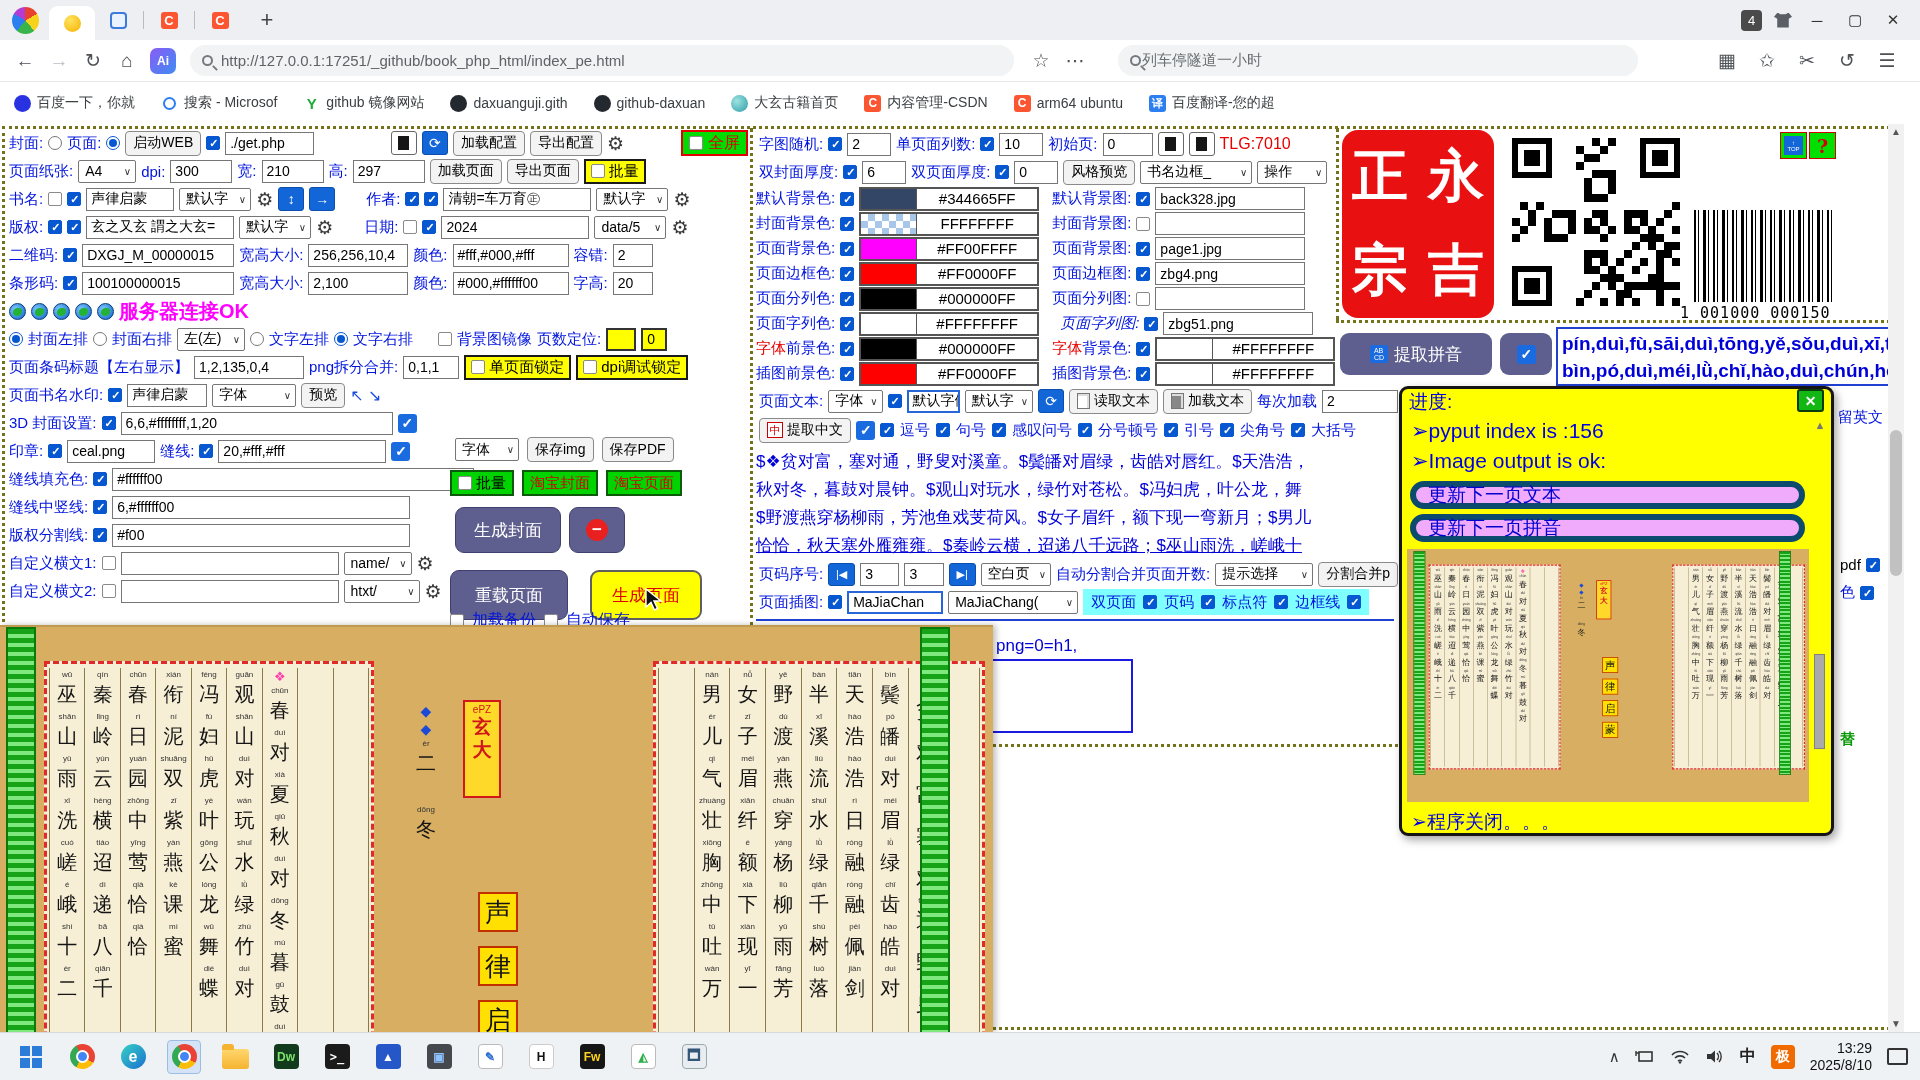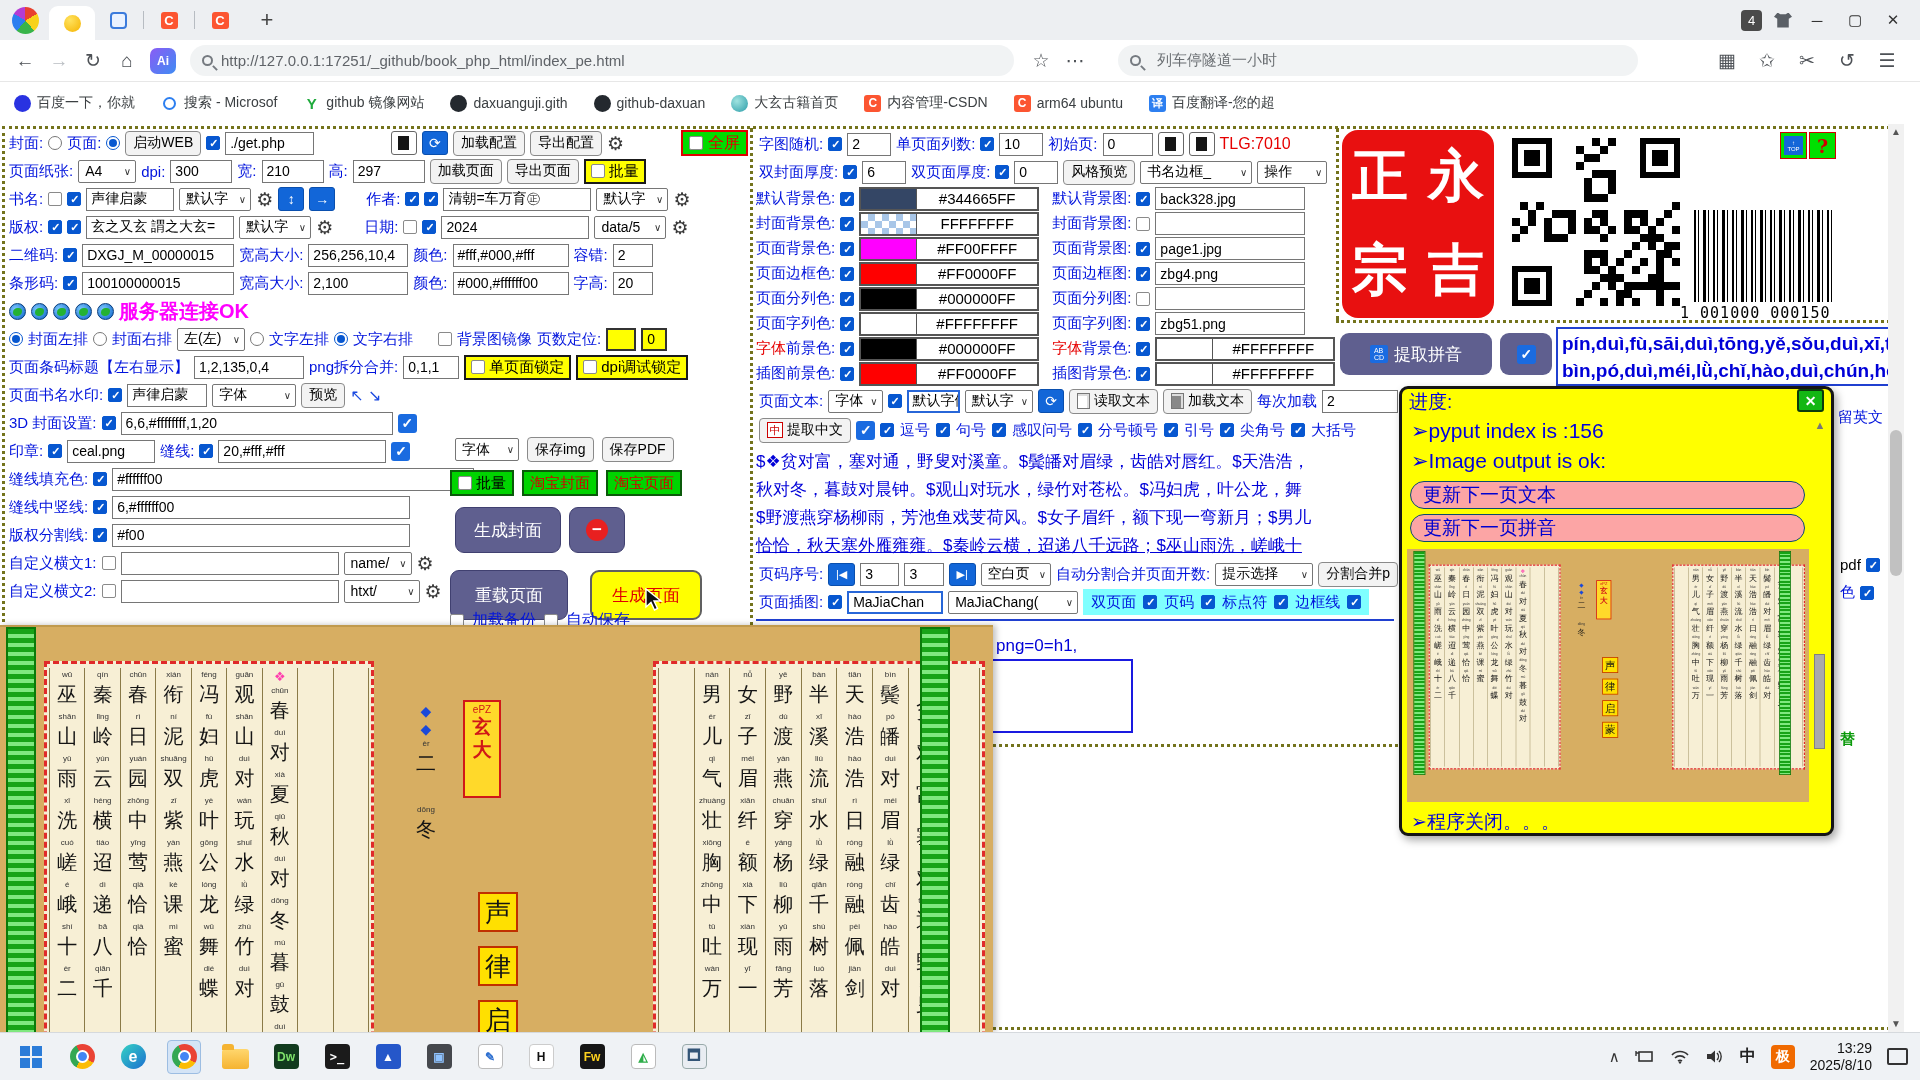--- a/index.html
+++ b/index.html
@@ -19,21 +19,21 @@
 .winctl{margin-left:auto;display:flex;align-items:center;gap:12px;padding-right:14px}
 .badge4{width:21px;height:21px;background:#4a4a4a;color:#fff;border-radius:4px;font-size:13px;display:flex;align-items:center;justify-content:center}
 .shirt{width:18px;height:15px;background:#5a5f66;clip-path:polygon(20% 0,35% 12%,65% 12%,80% 0,100% 28%,82% 42%,82% 100%,18% 100%,18% 42%,0 28%)}
 .wbtn{font-size:15px;color:#333;width:26px;text-align:center}
 .navbar{position:absolute;top:40px;left:0;width:1920px;height:42px;background:#fff;display:flex;align-items:center;border-bottom:1px solid #e7e7e7}
 .nico{font-size:19px;color:#4d5156;width:34px;text-align:center}
 .nico.dim{color:#b9bdc2}
 .ailogo{width:26px;height:26px;border-radius:7px;background:linear-gradient(135deg,#8a5cf5,#3f8cf3);color:#fff;font-size:12px;font-weight:bold;display:flex;align-items:center;justify-content:center;margin:0 6px}
 .urlbox{width:824px;height:31px;background:#f1f3f4;border-radius:16px;display:flex;align-items:center;padding:0 12px;margin-left:8px;font-size:15px;color:#202124;gap:8px}
 .urlbox .q{color:#5f6368}
-.searchbox{width:520px;height:31px;background:#f1f3f4;border-radius:16px;display:flex;align-items:center;padding:0 12px;margin-left:26px;font-size:15px;color:#6b6f73;gap:16px}
+.searchbox{width:520px;height:31px;background:#f1f3f4;border-radius:16px;display:flex;align-items:center;padding:0 12px;margin-left:26px;font-size:15px;color:#6b6f73;gap:1px}
 .mag{width:11px;height:11px;border:2px solid #757a80;border-radius:50%;position:relative;flex:none}
 .mag:after{content:"";position:absolute;width:6px;height:2px;background:#757a80;transform:rotate(45deg);left:8px;top:10px}
 .bmbar{position:absolute;top:82px;left:0;width:1920px;height:42px;background:#fff;display:flex;align-items:center;padding-left:14px;gap:26px}
 .bm-item{display:flex;align-items:center;gap:6px;font-size:14px;color:#3c4043;white-space:nowrap}
 .bm-ic{width:17px;height:17px;display:inline-flex;align-items:center;justify-content:center;border-radius:3px;font-size:12px;font-weight:bold;flex:none}
 .ic-baidu{background:#2932e1;border-radius:50%}
 .ic-search{background:#fff}.ic-search:before{content:"";width:9px;height:9px;border:2px solid #2d7ff0;border-radius:50%;display:block}
 .ic-mirror{color:#1faa3c;font-size:15px}
 .ic-github{background:#24292f;border-radius:50%}
 .ic-globe{background:radial-gradient(circle at 35% 35%,#9fe3e0,#2a9ca8);border-radius:50%}
@@ -127,21 +127,21 @@
 .sp-num{position:absolute;left:410px;top:76px;width:32px;display:flex;flex-direction:column;align-items:center;gap:2px;font-size:20px;color:#141414}
 .sp-num .dia{color:#1b49d8;font-size:14px;line-height:16px}
 .sp-tag{position:absolute;left:463px;top:73px;width:38px;height:98px;background:#ffd92a;border:2px solid #d01818;color:#d01818;display:flex;flex-direction:column;align-items:center;font-size:10px;padding-top:2px;gap:1px}
 .sp-tag .tch{font-size:19px;font-weight:bold;line-height:22px}
 .sp-ti{position:absolute;left:478px;width:40px;height:40px;background:#ffe000;border:2px solid #c03000;color:#141414;font-size:26px;display:flex;align-items:center;justify-content:center}
 
 .dialog{position:absolute;left:1399px;top:262px;width:435px;height:450px;background:#ffff00;border:3px solid #151515;border-radius:9px;z-index:40;overflow:hidden;box-shadow:3px 4px 8px rgba(0,0,0,.35)}
 .dlg-title{height:27px;display:flex;align-items:flex-start;padding:0 7px;color:#0000e0;font-size:19px}
 .dlg-x{margin-left:auto;width:27px;height:23px;background:#13b713;border:2px solid #0b3b0b;color:#fff;font-weight:bold;font-size:14px;display:flex;align-items:center;justify-content:center;border-radius:3px}
 .dlg-line{color:#0000e0;font-size:21px;padding:3px 9px;white-space:nowrap}
-.cyanbtn{margin:5px 26px 0 8px;height:28px;background:#fca5a5;border:1px solid #0c4a6e;border-radius:14px;color:#0000d0;font-size:19px;display:flex;align-items:center;padding:0 12px}
+.cyanbtn{margin:5px 26px 0 8px;height:28px;background:#f0abfc;border:6px solid #0c4a6e;border-radius:14px;color:#0000d0;font-size:19px;display:flex;align-items:center;padding:0 12px}
 .dlg-preview{position:relative;height:253px;background:#d7ae62;margin:7px 22px 0 5px;overflow:hidden}
 .mini-wrap{position:absolute;left:4px;top:2px;width:960px;height:560px;transform:scale(0.40);transform-origin:0 0}
 .dlg-foot{color:#0000e0;font-size:19px;padding:7px 9px}
 .dlg-sb{position:absolute;right:3px;top:30px;width:16px;height:386px}
 .dlg-sb .up{color:#777;font-size:11px;text-align:center}
 .dlg-sb .th{position:absolute;left:2px;width:11px;top:235px;height:95px;background:#aaa;border:1px solid #818181}
 
 .pagesb{position:absolute;right:0;top:0;width:16px;height:908px;background:#f1f1f1;z-index:25}
 .pagesb .arr{color:#555;font-size:10px;text-align:center;line-height:16px}
 .pagesb .th{position:absolute;left:2px;top:306px;width:12px;height:146px;background:#c1c1c1;border-radius:6px}
@@ -602,21 +602,21 @@
             <span class="cb"></span>
             <span class="txt" style="width: 150px;"></span>
           </div>
           <div class="mrow">
             <span class="lbl">页面字列色:</span>
             <span class="cb on"></span>
             <span class="cbox">
               <span class="sw" style="background: rgb(255, 255, 255);"></span>
               <span class="hx">#FFFFFFFF</span>
             </span>
-            <span class="lbl" style="margin-left: 8px;">页面字列图:</span>
+            <span class="lbl" style="margin-left: 16px; font-style: italic;">页面字列图:</span>
             <span class="cb on"></span>
             <span class="txt" style="width: 150px;">zbg51.png</span>
           </div>
           <div class="mrow">
             <span class="lbl"><span class="redtxt">字体</span><span>前景色:</span></span>
             <span class="cb on"></span>
             <span class="cbox">
               <span class="sw" style="background: rgb(0, 0, 0);"></span>
               <span class="hx">#000000FF</span>
             </span>

